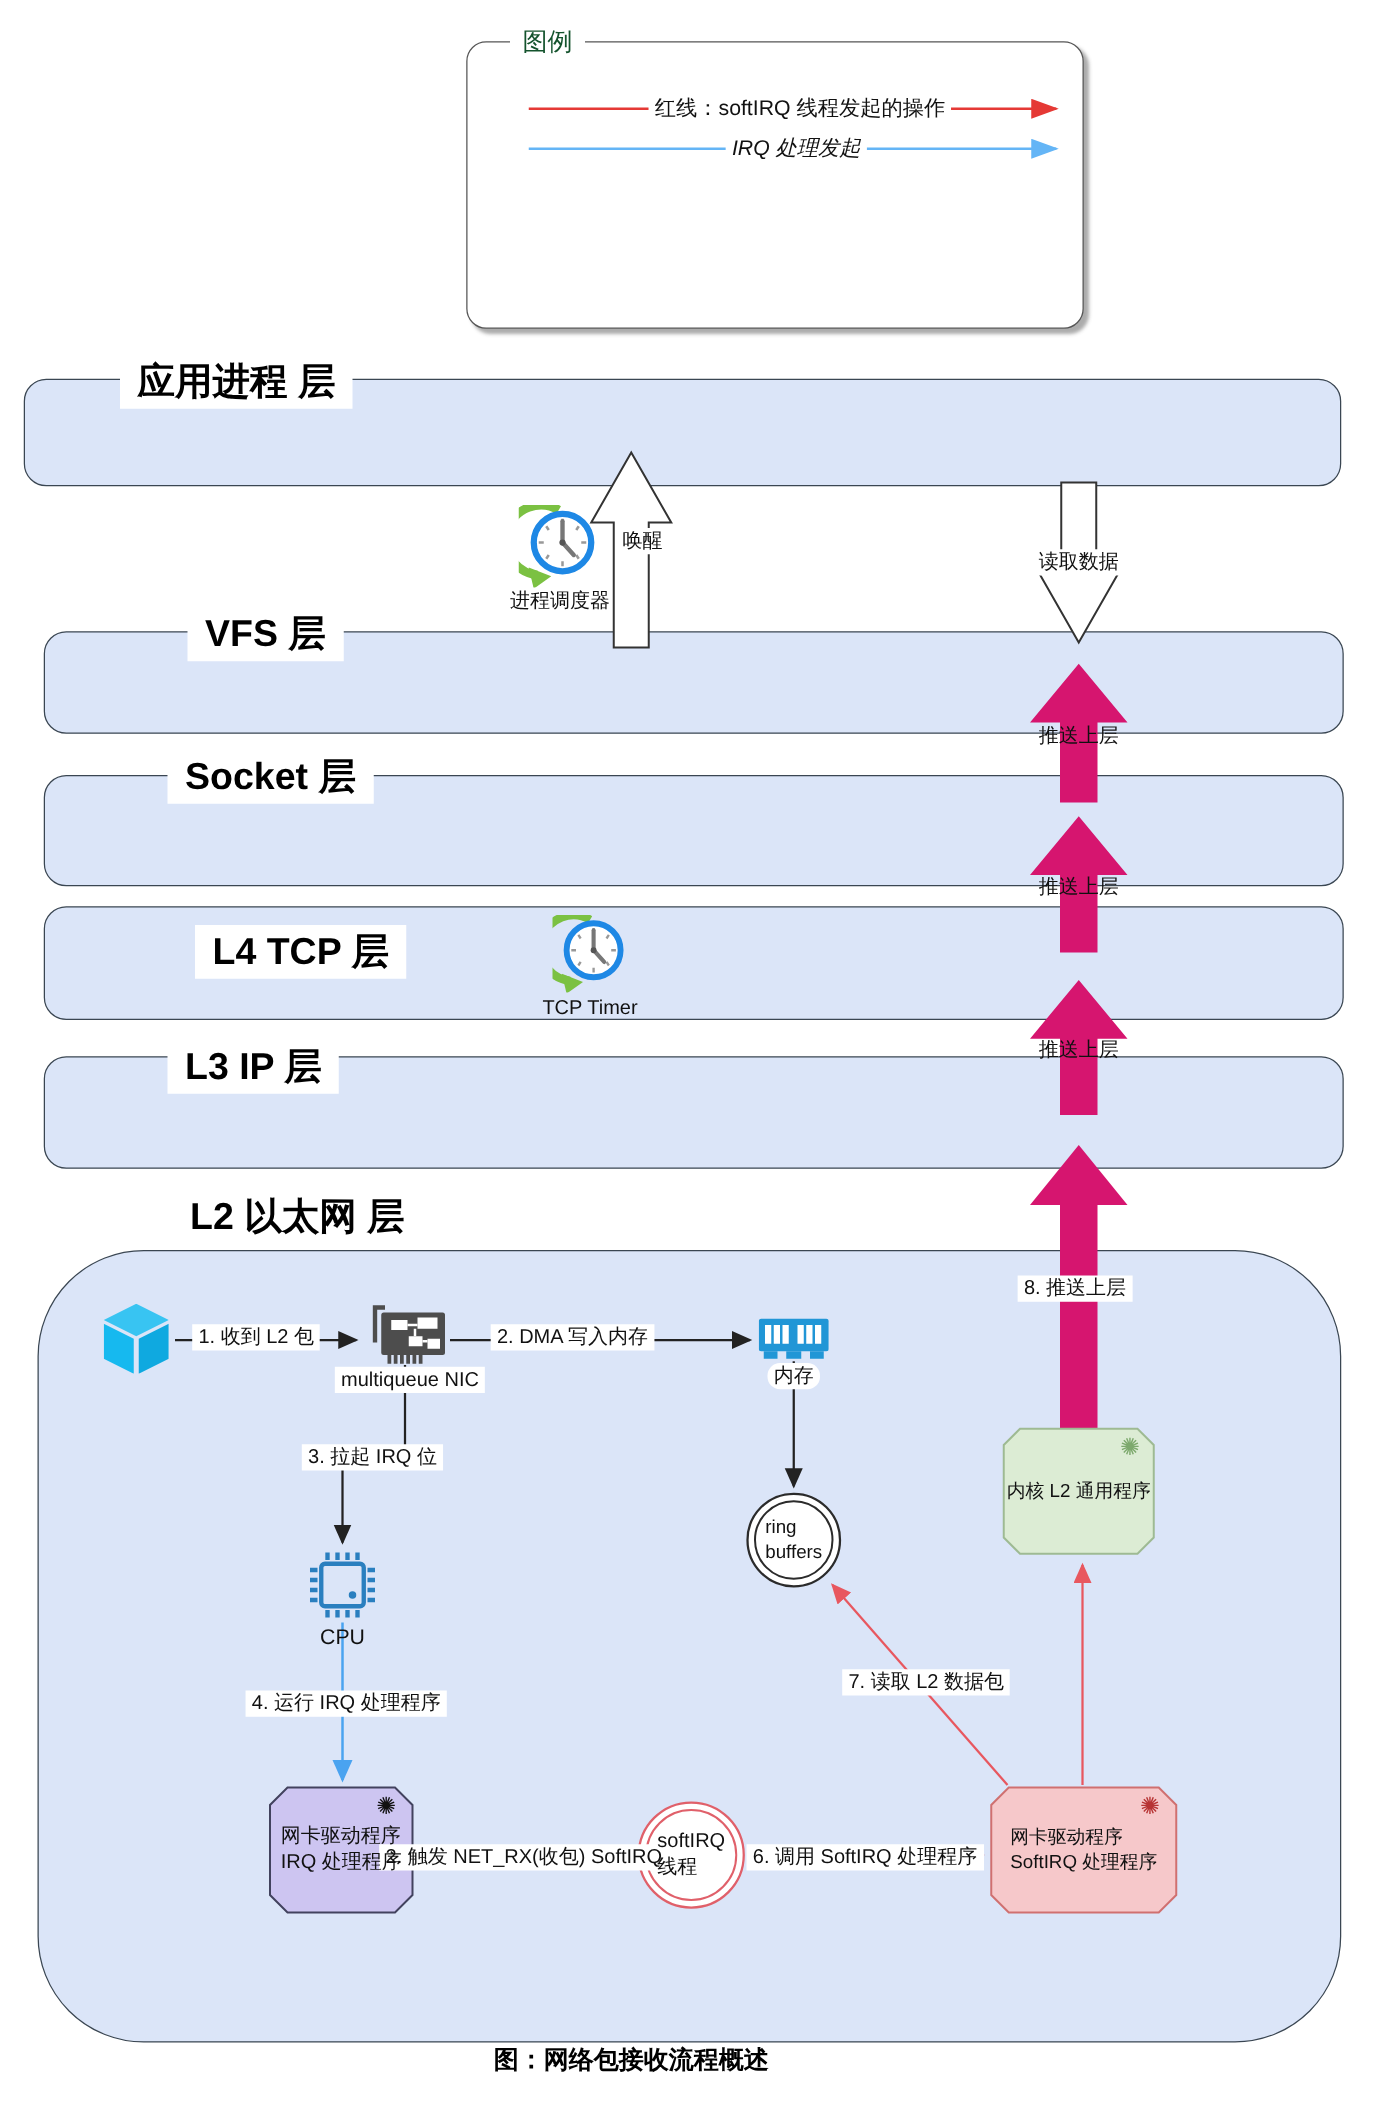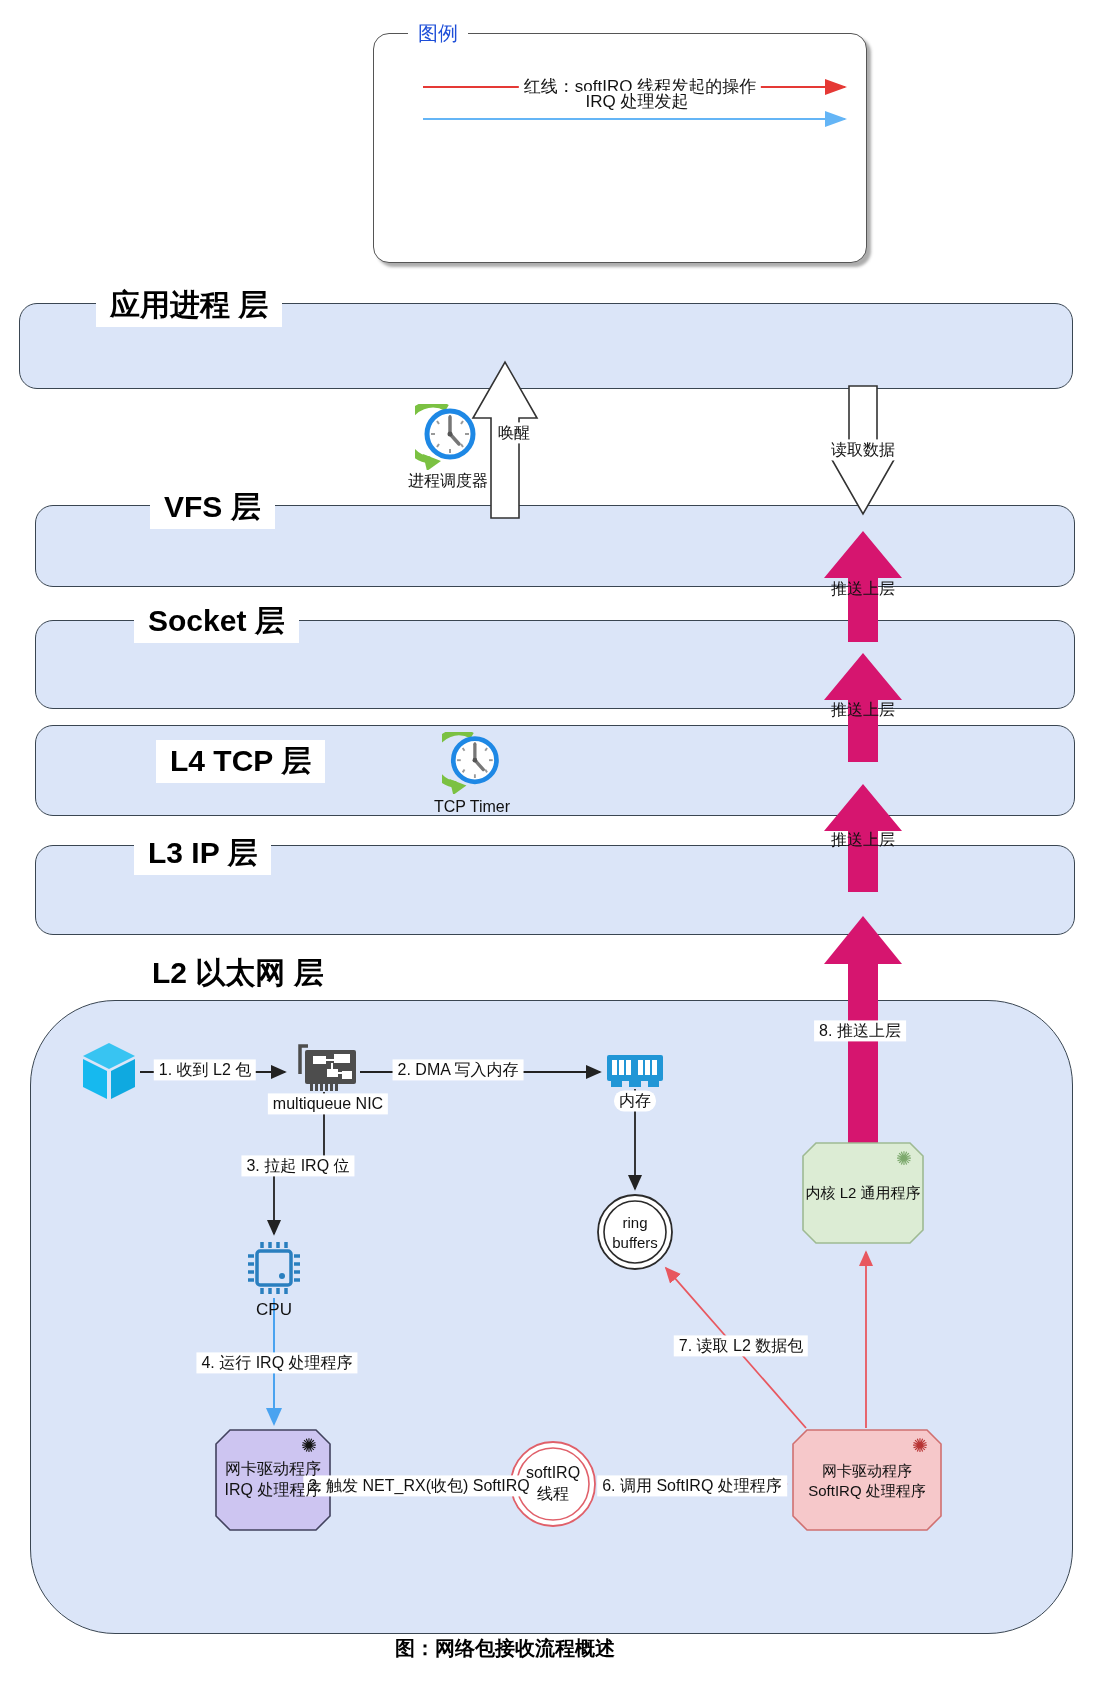--- a/index.html
+++ b/index.html
@@ -5,25 +5,25 @@
   html,body{margin:0;padding:0;background:#fff;}
   .canvas{position:relative;width:1098px;height:1698px;background:#fff;overflow:hidden;
           font-family:"Liberation Sans",sans-serif;color:#111;}
   .layer{position:absolute;background:#dbe5f8;border:1.6px solid #3a4652;border-radius:18px;}
   .layer.l2{border-radius:85px;}
   .layer-title{position:absolute;background:#fff;font-weight:bold;font-size:30px;color:#000;
                padding:1px 14px;white-space:nowrap;z-index:5;}
   .legend-box{position:absolute;left:373px;top:33px;width:492px;height:228px;background:#fff;
               border:1.6px solid #555;border-radius:16px;box-shadow:4px 4px 3px rgba(70,70,70,.45);}
   .legend-title{position:absolute;left:408px;top:20px;background:#fff;padding:0 10px;
-                font-size:20px;color:#1d4ed8;z-index:5;}
+                font-size:20px;color:#14532d;z-index:5;}
   .lbl{position:absolute;transform:translate(-50%,-50%);font-size:16px;color:#111;
        white-space:nowrap;line-height:1.2;z-index:6;}
   .patch{background:#fff;padding:1px 5px;}
-  .node-label{position:absolute;transform:translate(-50%,-50%);text-align:center;
+  .node-label{position:absolute;transform:translate(-50%,-50%);
               font-size:15px;line-height:1.3;z-index:6;white-space:nowrap;}
   .node-label span{display:block;}
   .gear{position:absolute;font-size:19px;line-height:1;z-index:7;}
   .caption{position:absolute;left:505px;top:1648px;transform:translate(-50%,-50%);
            font-weight:bold;font-size:20px;color:#000;white-space:nowrap;}
   svg.overlay{position:absolute;left:0;top:0;z-index:4;pointer-events:none;}
 </style>
 </head>
 <body>
 
@@ -184,21 +184,21 @@
   </svg>
 
   <div class="layer-title" style="left:96px;top:284px;">应用进程 层</div>
   <div class="layer-title" style="left:150px;top:486px;">VFS 层</div>
   <div class="layer-title" style="left:134px;top:600px;">Socket 层</div>
   <div class="layer-title" style="left:156px;top:712px;margin-top:28px;">L4 TCP 层</div>
   <div class="layer-title" style="left:134px;top:832px;">L3 IP 层</div>
   <div class="layer-title" style="left:138px;top:952px;">L2 以太网 层</div>
 
   <div class="lbl patch" style="left:640px;top:87px;font-size:17px;">红线：softIRQ 线程发起的操作</div>
-  <div class="lbl patch" style="left:637px;top:102px;font-size:17px;">IRQ 处理发起</div>
+  <div class="lbl patch" style="left:637px;top:119px;font-size:17px;font-style:italic;">IRQ 处理发起</div>
 
   <div class="lbl patch" style="left:514px;top:433px;">唤醒</div>
   <div class="lbl" style="left:448px;top:481px;">进程调度器</div>
   <div class="lbl patch" style="left:863px;top:450px;">读取数据</div>
   <div class="lbl" style="left:863px;top:589px;">推送上层</div>
   <div class="lbl" style="left:863px;top:710px;">推送上层</div>
   <div class="lbl" style="left:863px;top:840px;">推送上层</div>
   <div class="lbl patch" style="left:860px;top:1031px;">8. 推送上层</div>
   <div class="lbl" style="left:472px;top:807px;">TCP Timer</div>
 

